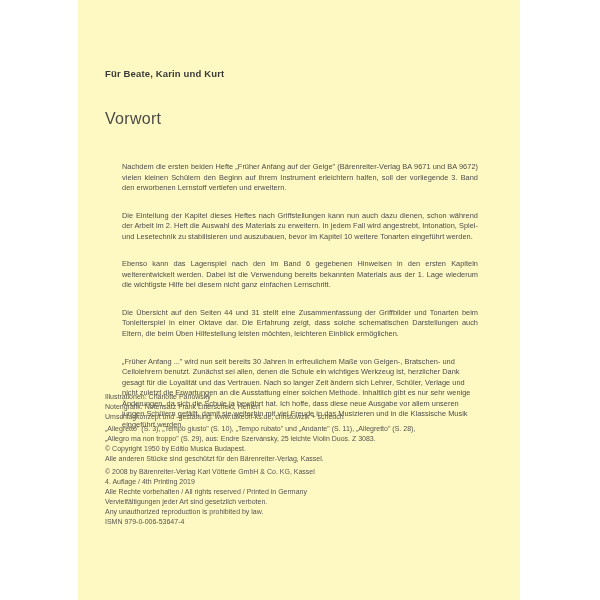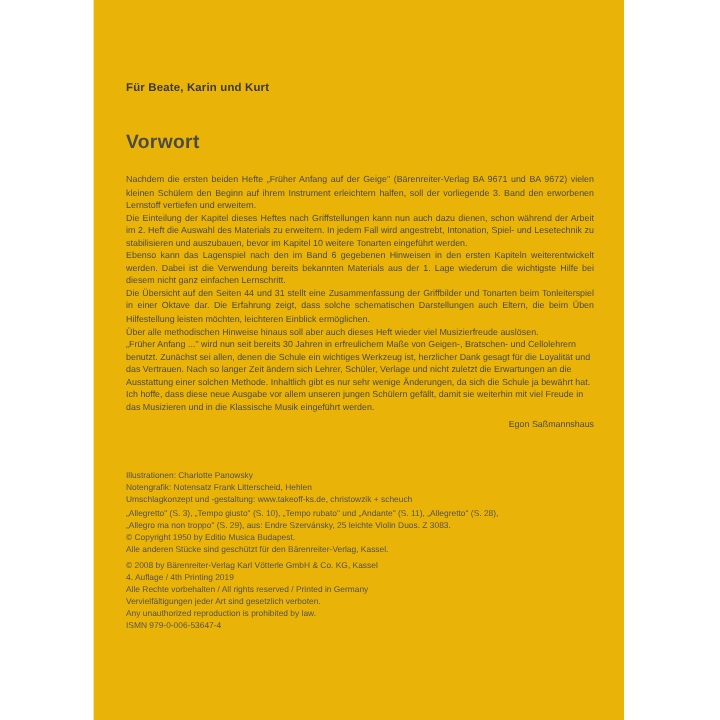--- a/index.html
+++ b/index.html
@@ -14,21 +14,21 @@
     font-family: "Liberation Sans", sans-serif;
     -webkit-font-smoothing: antialiased;
   }
 
   #page {
     position: absolute;
     left: 78px;
     top: 0;
     width: 442px;
     height: 600px;
-    background: #eab308;
+    background: #fef9c3;
   }
 
   .content {
     position: absolute;
     left: 27px;
     top: 0;
     width: 390px;
   }
 
   .dedication {
@@ -39,38 +39,38 @@
     font-weight: bold;
     color: #3a3a38;
     letter-spacing: 0.15px;
   }
 
   .heading {
     position: absolute;
     top: 110px;
     left: 0;
     font-size: 16px;
-    font-weight: 700;
+    font-weight: 400;
     color: #4a4a47;
     letter-spacing: 0.3px;
   }
 
   .body-block {
     position: absolute;
     top: 145px;
     left: 0;
     width: 390px;
     font-size: 7.4px;
     line-height: 10.55px;
     color: #4c4c4a;
     text-align: justify;
     letter-spacing: 0.02px;
   }
   .body-block p {
-    margin: 0;
+    margin: 17px;
     text-align: justify;
   }
   .body-block p:last-child {
     text-align: left;
   }
 
   .signature {
     position: absolute;
     top: 349px;
     left: 0;
@@ -122,26 +122,24 @@
 
     <div class="dedication">Für Beate, Karin und Kurt</div>
 
     <div class="heading">Vorwort</div>
 
     <div class="body-block">
       <p>Nachdem die ersten beiden Hefte „Früher Anfang auf der Geige" (Bärenreiter-Verlag BA 9671 und BA 9672) vielen kleinen Schülern den Beginn auf ihrem Instrument erleichtern halfen, soll der vorliegende 3. Band den erworbenen Lernstoff vertiefen und erweitern.</p>
       <p>Die Einteilung der Kapitel dieses Heftes nach Griffstellungen kann nun auch dazu dienen, schon während der Arbeit im 2. Heft die Auswahl des Materials zu erweitern. In jedem Fall wird angestrebt, Intonation, Spiel- und Lesetechnik zu stabilisieren und auszubauen, bevor im Kapitel 10 weitere Tonarten eingeführt werden.</p>
       <p>Ebenso kann das Lagenspiel nach den im Band 6 gegebenen Hinweisen in den ersten Kapiteln weiterentwickelt werden. Dabei ist die Verwendung bereits bekannten Materials aus der 1. Lage wiederum die wichtigste Hilfe bei diesem nicht ganz einfachen Lernschritt.</p>
       <p>Die Übersicht auf den Seiten 44 und 31 stellt eine Zusammenfassung der Griffbilder und Tonarten beim Tonleiterspiel in einer Oktave dar. Die Erfahrung zeigt, dass solche schematischen Darstellungen auch Eltern, die beim Üben Hilfestellung leisten möchten, leichteren Einblick ermöglichen.</p>
-      <p>Über alle methodischen Hinweise hinaus soll aber auch dieses Heft wieder viel Musizierfreude auslösen.</p>
       <p>„Früher Anfang ..." wird nun seit bereits 30 Jahren in erfreulichem Maße von Geigen-, Bratschen- und Cellolehrern benutzt. Zunächst sei allen, denen die Schule ein wichtiges Werkzeug ist, herzlicher Dank gesagt für die Loyalität und das Vertrauen. Nach so langer Zeit ändern sich Lehrer, Schüler, Verlage und nicht zuletzt die Erwartungen an die Ausstattung einer solchen Methode. Inhaltlich gibt es nur sehr wenige Änderungen, da sich die Schule ja bewährt hat. Ich hoffe, dass diese neue Ausgabe vor allem unseren jungen Schülern gefällt, damit sie weiterhin mit viel Freude in das Musizieren und in die Klassische Musik eingeführt werden.</p>
     </div>
 
     <div class="signature">
-      <div>Egon Saßmannshaus</div>
     </div>
 
     <div class="credits">
       <div>Illustrationen: Charlotte Panowsky</div>
       <div>Notengrafik: Notensatz Frank Litterscheid, Hehlen</div>
       <div>Umschlagkonzept und -gestaltung:  www.takeoff-ks.de, christowzik + scheuch</div>
     </div>
 
     <div class="sources">
       <div>„Allegretto" (S. 3), „Tempo giusto" (S. 10), „Tempo rubato" und „Andante" (S. 11), „Allegretto" (S. 28),</div>

